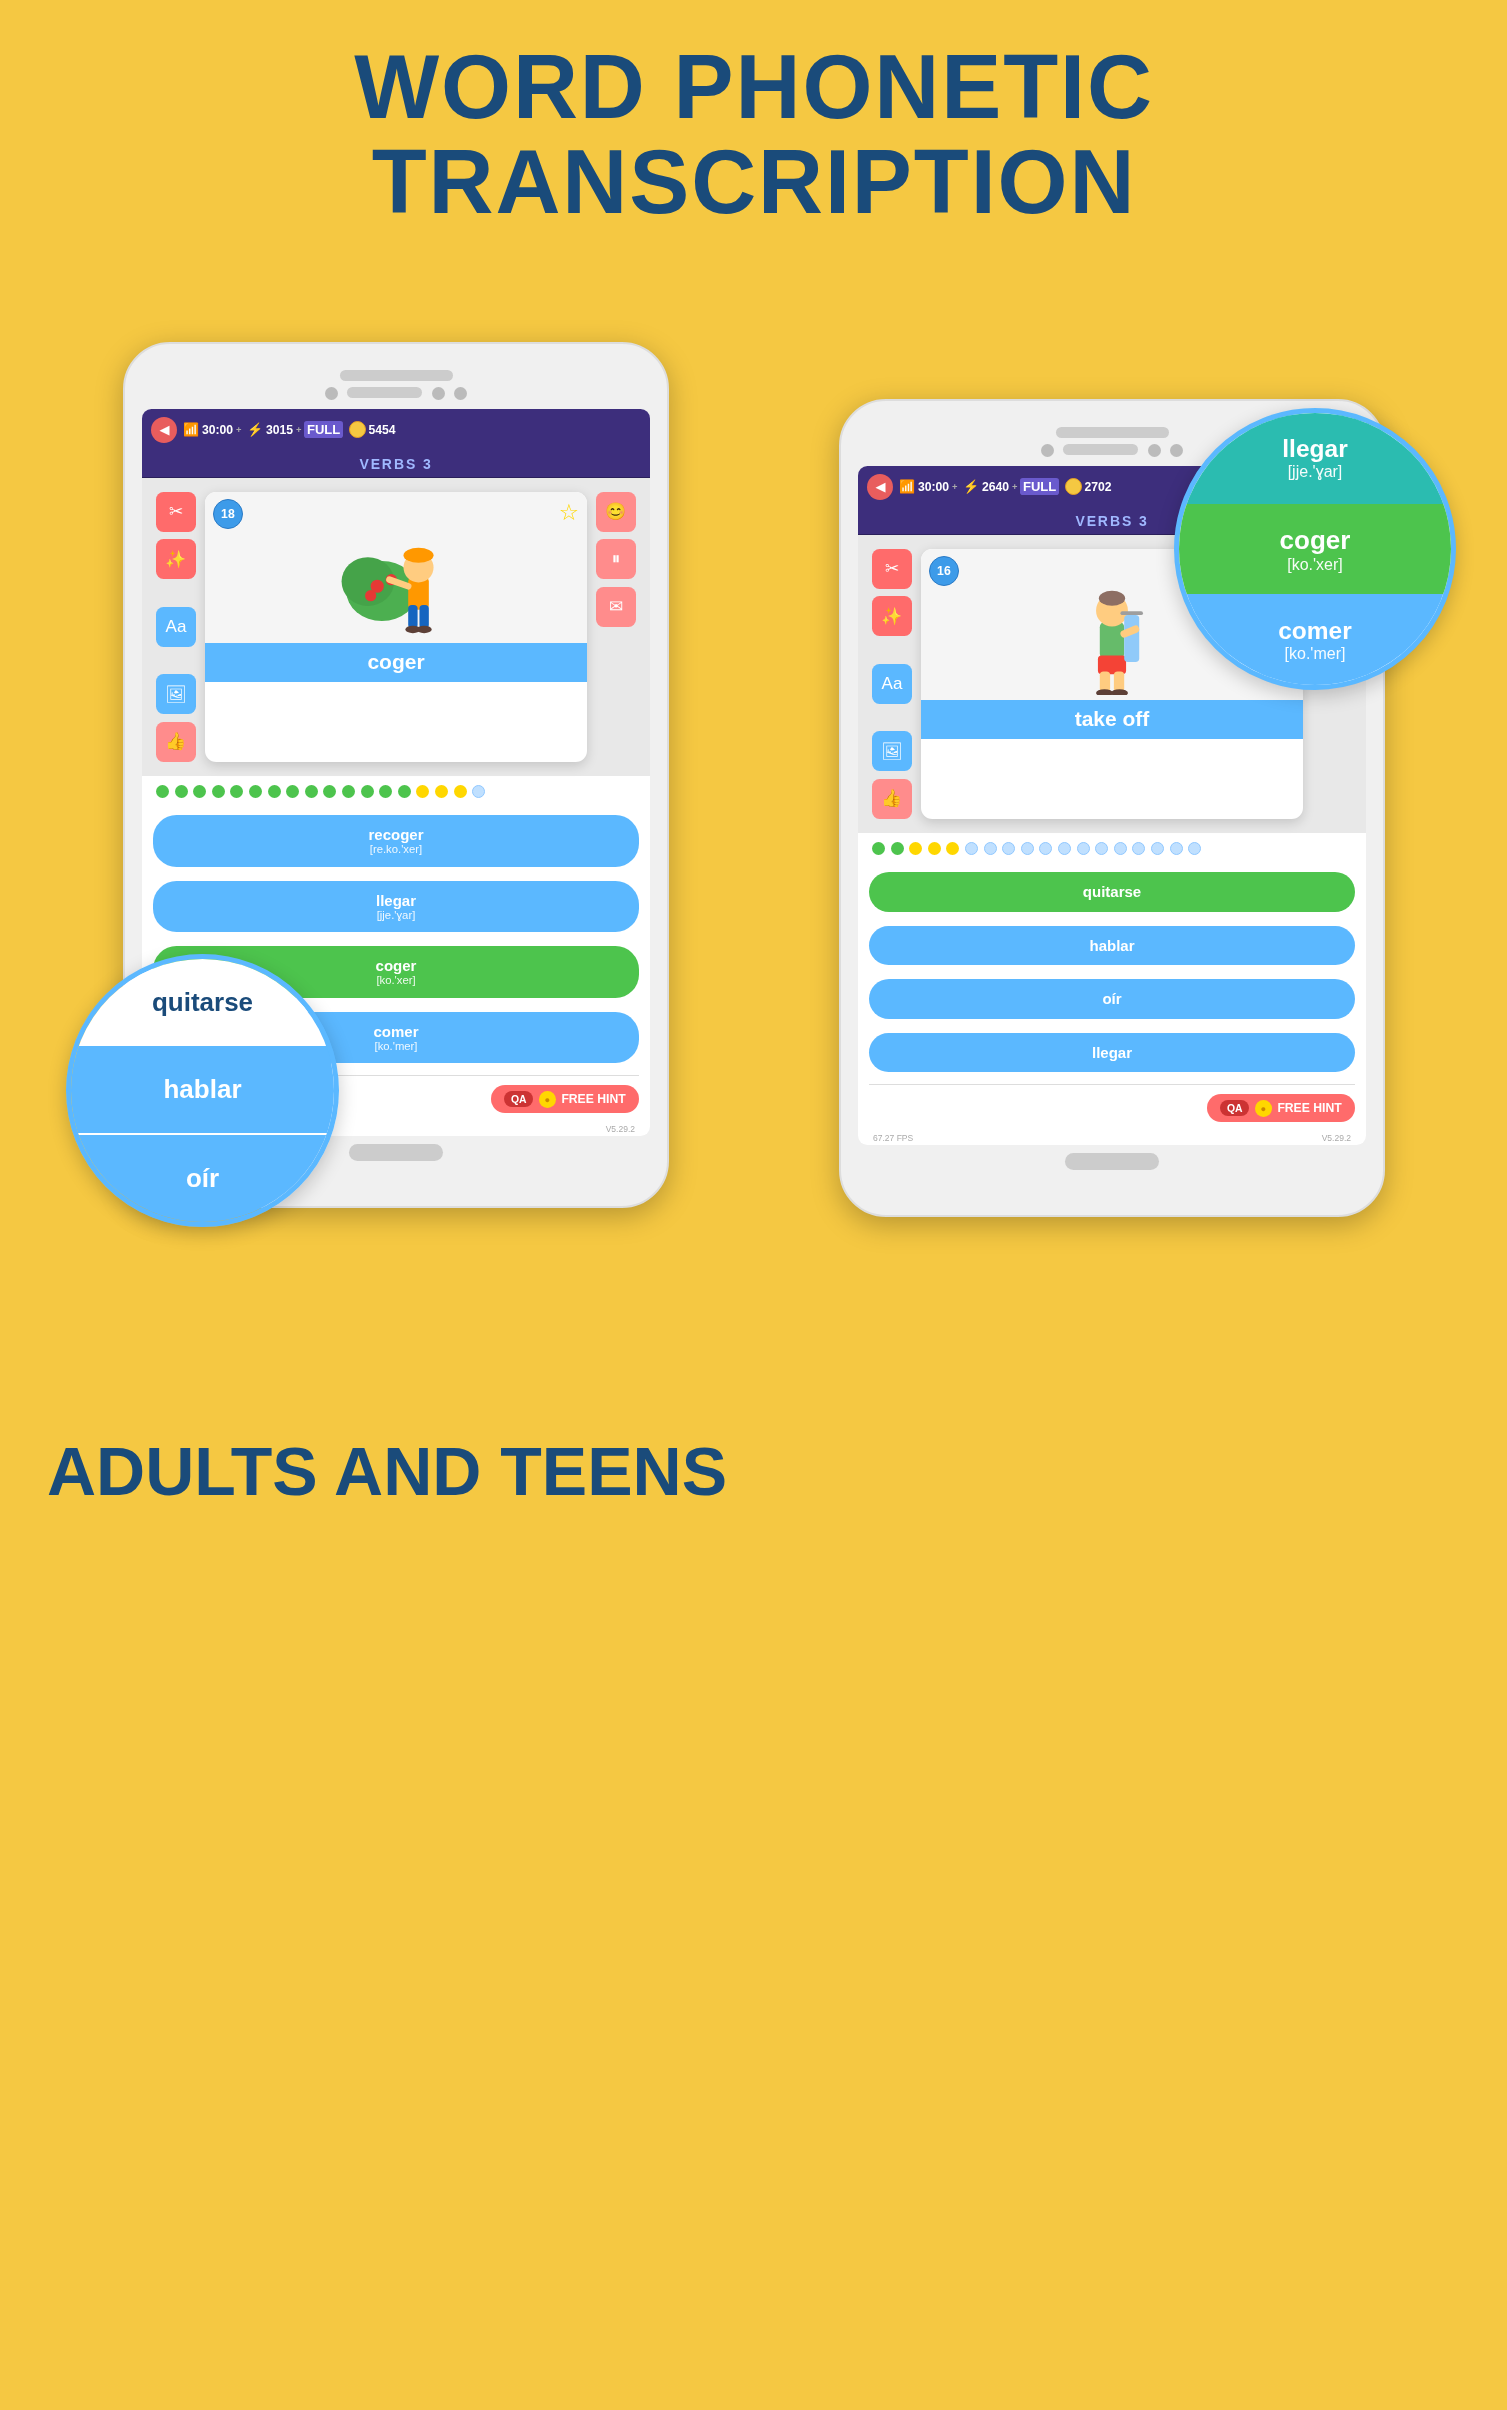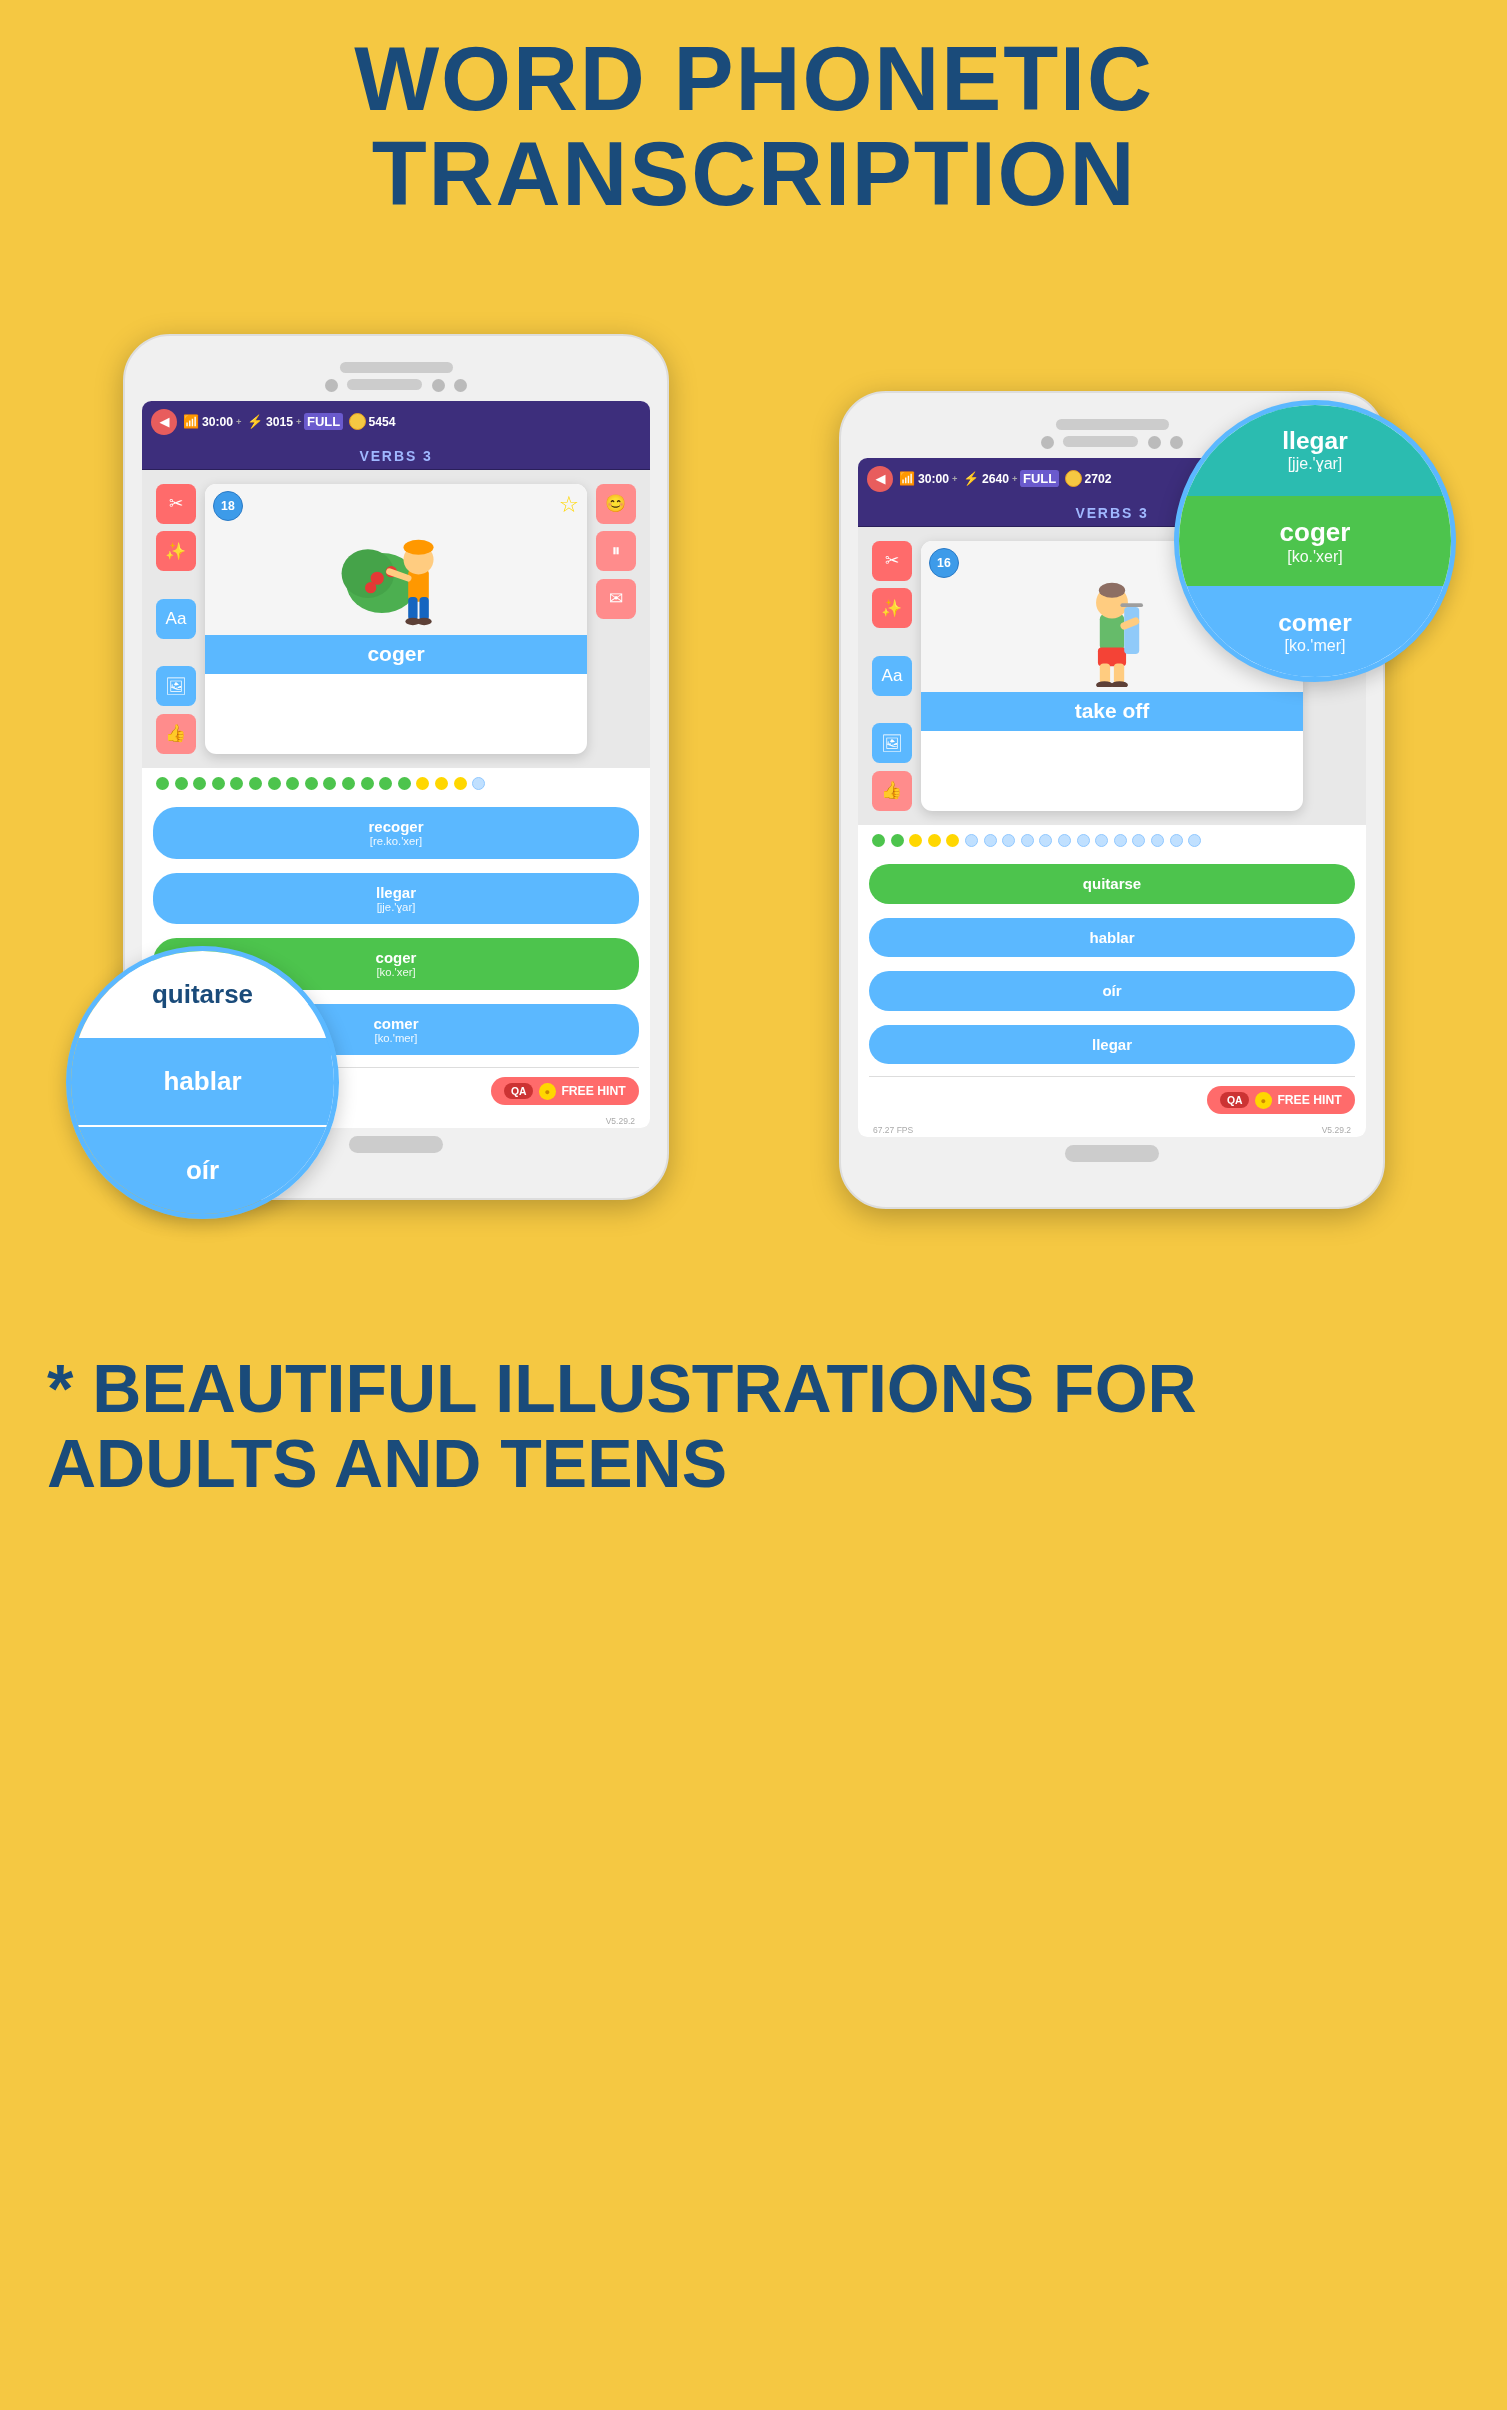--- a/index.html
+++ b/index.html
@@ -8,21 +8,21 @@
       min-height: 2411px;
       background-color: #F5C842;
       font-family: 'Arial Rounded MT Bold', Arial, sans-serif;
       position: relative;
       overflow-x: hidden;
     }
 
     
     .header {
       text-align: center;
-      padding: 32px 56px 19px;
+      padding: 40px 56px 19px;
     }
     .header-title {
       font-size: 90px;
       font-weight: 900;
       color: #1A4B7A;
       line-height: 1.05;
       text-transform: uppercase;
       letter-spacing: 1.9px;
     }
 
@@ -728,17 +728,17 @@
   <div style="flex:1; background:#5BB8FF; display:flex; align-items:center; justify-content:center;">
     <span style="font-size:26px; font-weight:900; color:white;">hablar</span>
   </div>
   <div style="flex:1; background:#5BB8FF; display:flex; align-items:center; justify-content:center; border-top:2.8px solid white;">
     <span style="font-size:26px; font-weight:900; color:white;">oír</span>
   </div>
 </div>
 
 <div class="footer" style="margin-top:94px;">
   <div class="footer-text">
-    <span>* BEAUTIFUL ILLUSTRATIONS FOR</span><br>
+    <br>
     <span>ADULTS AND TEENS</span>
   </div>
 </div>
 
 
 </body></html>

